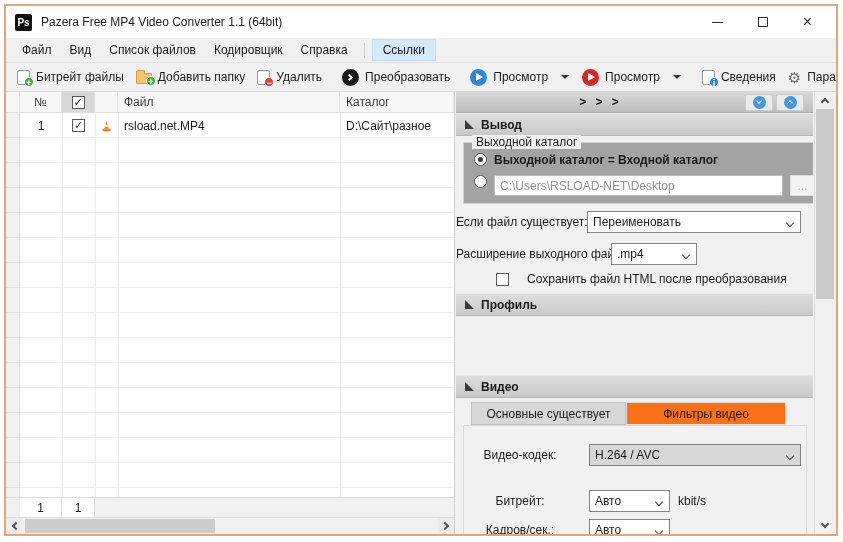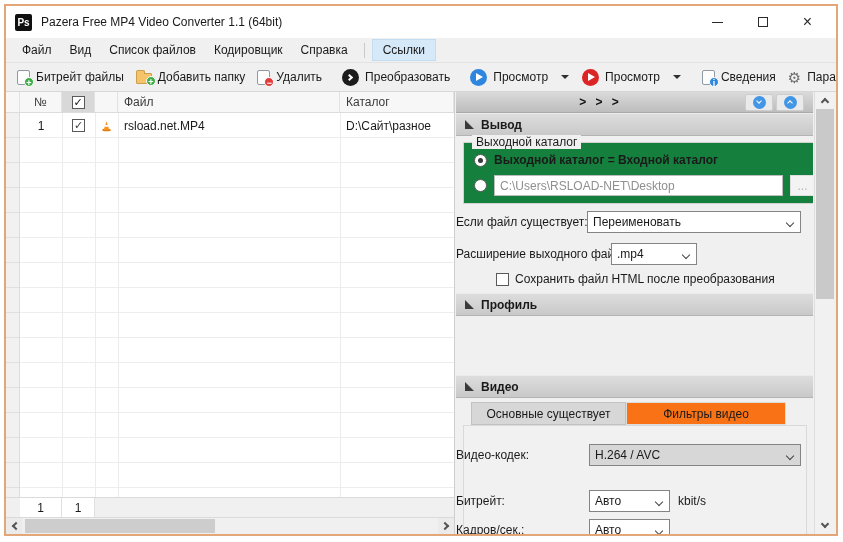--- a/index.html
+++ b/index.html
@@ -85,35 +85,35 @@
   .rp-topbar{position:absolute;top:0;left:0;right:0;height:21px;background:linear-gradient(#dadada,#bdbdbd);border-bottom:1px solid #a9a9a9;display:flex;align-items:center}
   .rp-chevrons{flex:1;text-align:center;font-weight:bold;letter-spacing:3px;color:#111}
   .rp-roundbtn{width:28px;height:17px;background:#eaeaea;border:1px solid #cdcdcd;border-radius:2px;display:flex;align-items:center;justify-content:center;margin-right:3px}
   .rp-roundbtn:last-of-type{margin-right:9px}
   .bluecircle{width:13px;height:13px;border-radius:50%;background:#4396e6;display:flex;align-items:center;justify-content:center}
   .chev-s{width:4px;height:4px;border-right:1.5px solid #fff;border-bottom:1.5px solid #fff}
   .chev-s.down{transform:rotate(45deg);margin-bottom:2px}
   .chev-s.up{transform:rotate(-135deg);margin-top:2px}
   .sec{position:absolute;left:0;right:0;height:23px;background:linear-gradient(#dddddd,#c9c9c9);border-top:1px solid #ebebeb;border-bottom:1px solid #b3b3b3;display:flex;align-items:center;padding-left:9px;font-weight:bold}
   .tri-collapse{width:0;height:0;border-bottom:9px solid #3a3a3a;border-right:9px solid transparent;margin-right:7px}
-  .groupbox{position:absolute;left:7px;width:361px;border:1px solid #d2d2d2;background:#15803d}
+  .groupbox{position:absolute;left:7px;width:361px;border:1px solid #d2d2d2;background:#a3a3a3}
   .gb-legend{position:absolute;top:-8px;left:8px;background:#f0f0f0;padding:0 4px}
   .radio{width:13px;height:13px;border:1px solid #595959;border-radius:50%;background:#fff;display:flex;align-items:center;justify-content:center;flex:0 0 auto}
   .radio.selected::after{content:"";width:5px;height:5px;border-radius:50%;background:#3a3a3a}
-  .gb-row{position:absolute;left:10px;right:8px;display:flex;align-items:center;gap:7px}
+  .gb-row{position:absolute;left:10px;right:8px;display:flex;align-items:flex-start;gap:7px}
   .pathbox{height:21px;flex:1;background:#fff;border:1px solid #bcbcbc;color:#8f8f8f;display:flex;align-items:center;padding-left:5px;overflow:hidden;white-space:nowrap}
   .browse-btn{width:25px;height:21px;background:#f3f3f3;border:1px solid #dedede;color:#b4b4b4;display:flex;align-items:center;justify-content:center;flex:0 0 auto}
   .form-row{position:absolute;left:0;right:0;display:flex;align-items:center}
-  .f-label{text-align:left;white-space:nowrap;flex:0 0 auto}
+  .f-label{text-align:center;white-space:nowrap;flex:0 0 auto}
   .combo{height:22px;background:#fff;border:1px solid #848484;display:flex;align-items:center;padding-left:5px;position:relative;white-space:nowrap;overflow:hidden}
   .combo .cchev{position:absolute;right:7px;top:8px;width:6px;height:6px;border-right:1.5px solid #444;border-bottom:1.5px solid #444;transform:rotate(45deg)}
   .combo.gray{background:#d7d7d7}
   .combo.big{height:44px;padding-left:12px}
   .combo.big .cchev{top:19px;right:13px}
-  .cb-row{position:absolute;display:flex;align-items:center;gap:6px}
+  .cb-row{position:absolute;display:flex;align-items:center;gap:18px}
   .tab{position:absolute;height:23px;display:flex;align-items:center;justify-content:center}
   .tab.active{background:#d7d7d7;border:1px solid #c2c2c2}
   .tab.inactive{background:#f97316;border:1px solid #dddddd}
   .content-box{position:absolute;left:7px;right:6px;top:333px;bottom:-6px;border:1px solid #d9d9d9;background:#f1f1f1}
   .unit{margin-left:8px;white-space:nowrap}
 
   
   .vscroll{position:absolute;left:808px;top:0;width:21px;bottom:0;background:#f1f1f1;border-left:1px solid #dedede}
   .vs-btn{position:absolute;left:0;right:0;height:17px;display:flex;align-items:center;justify-content:center;background:#f1f1f1}
   .vs-thumb{position:absolute;left:1px;right:1px;top:17px;height:190px;background:#c9c9c9}

